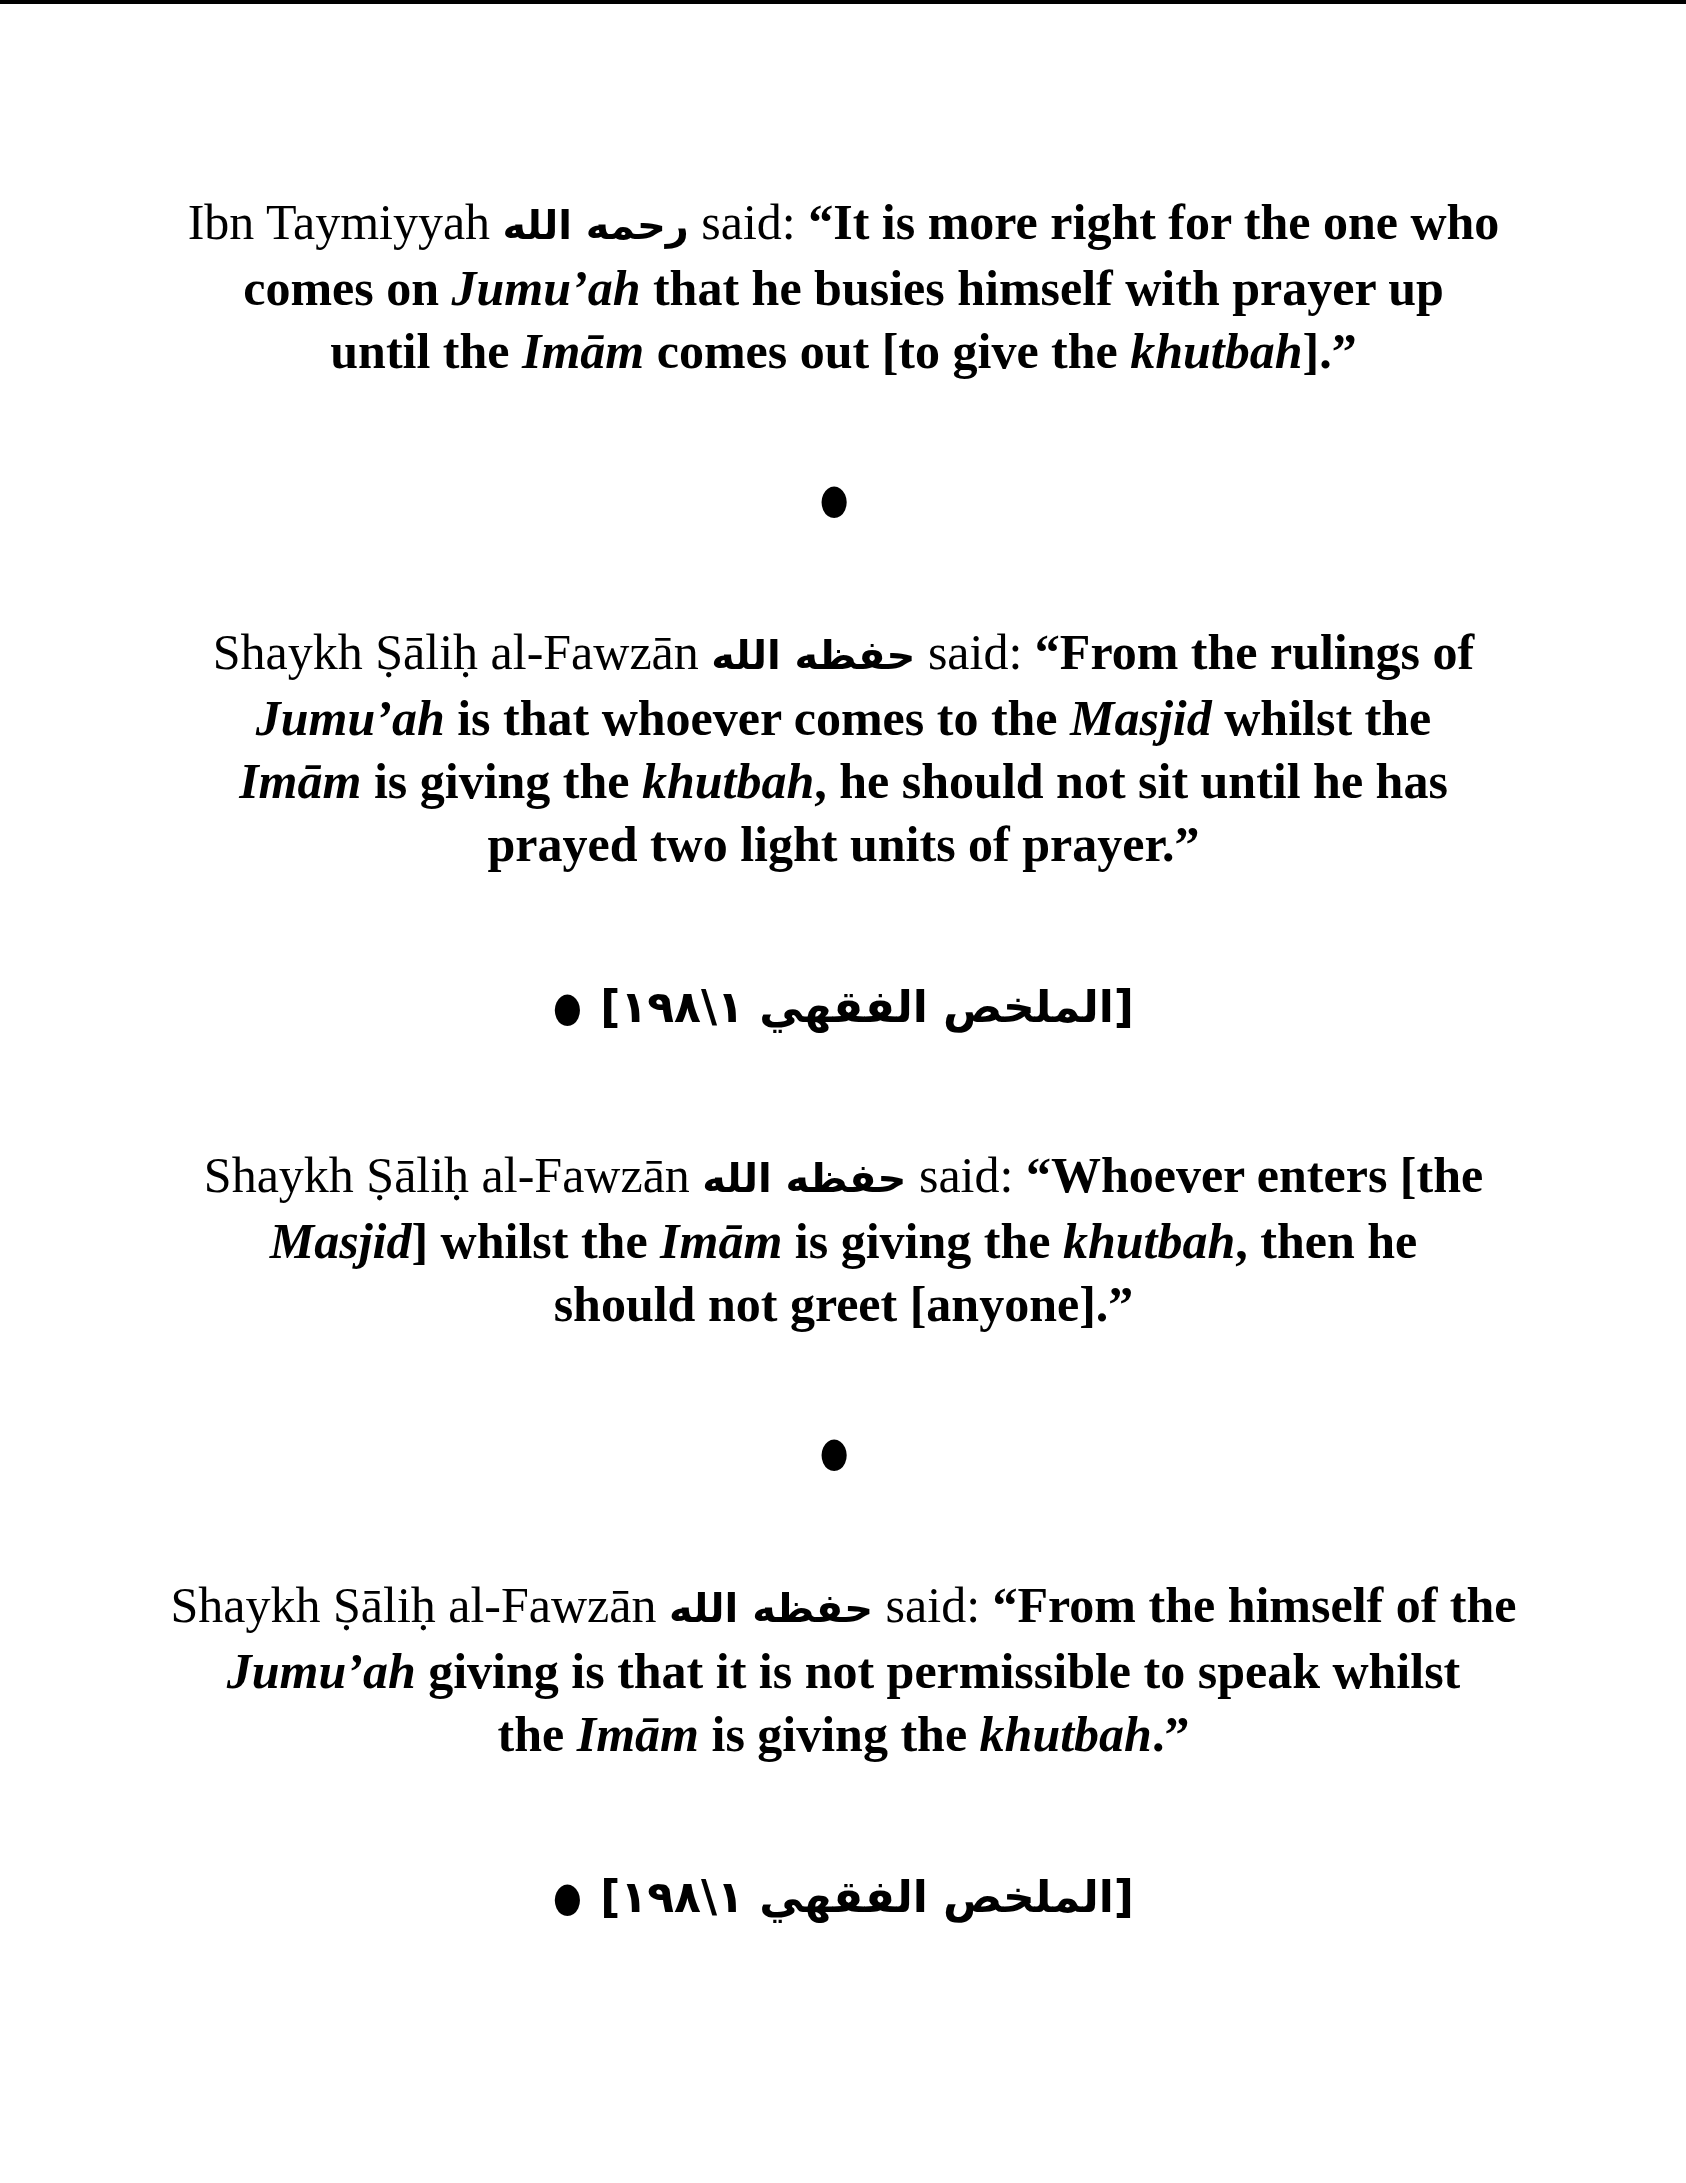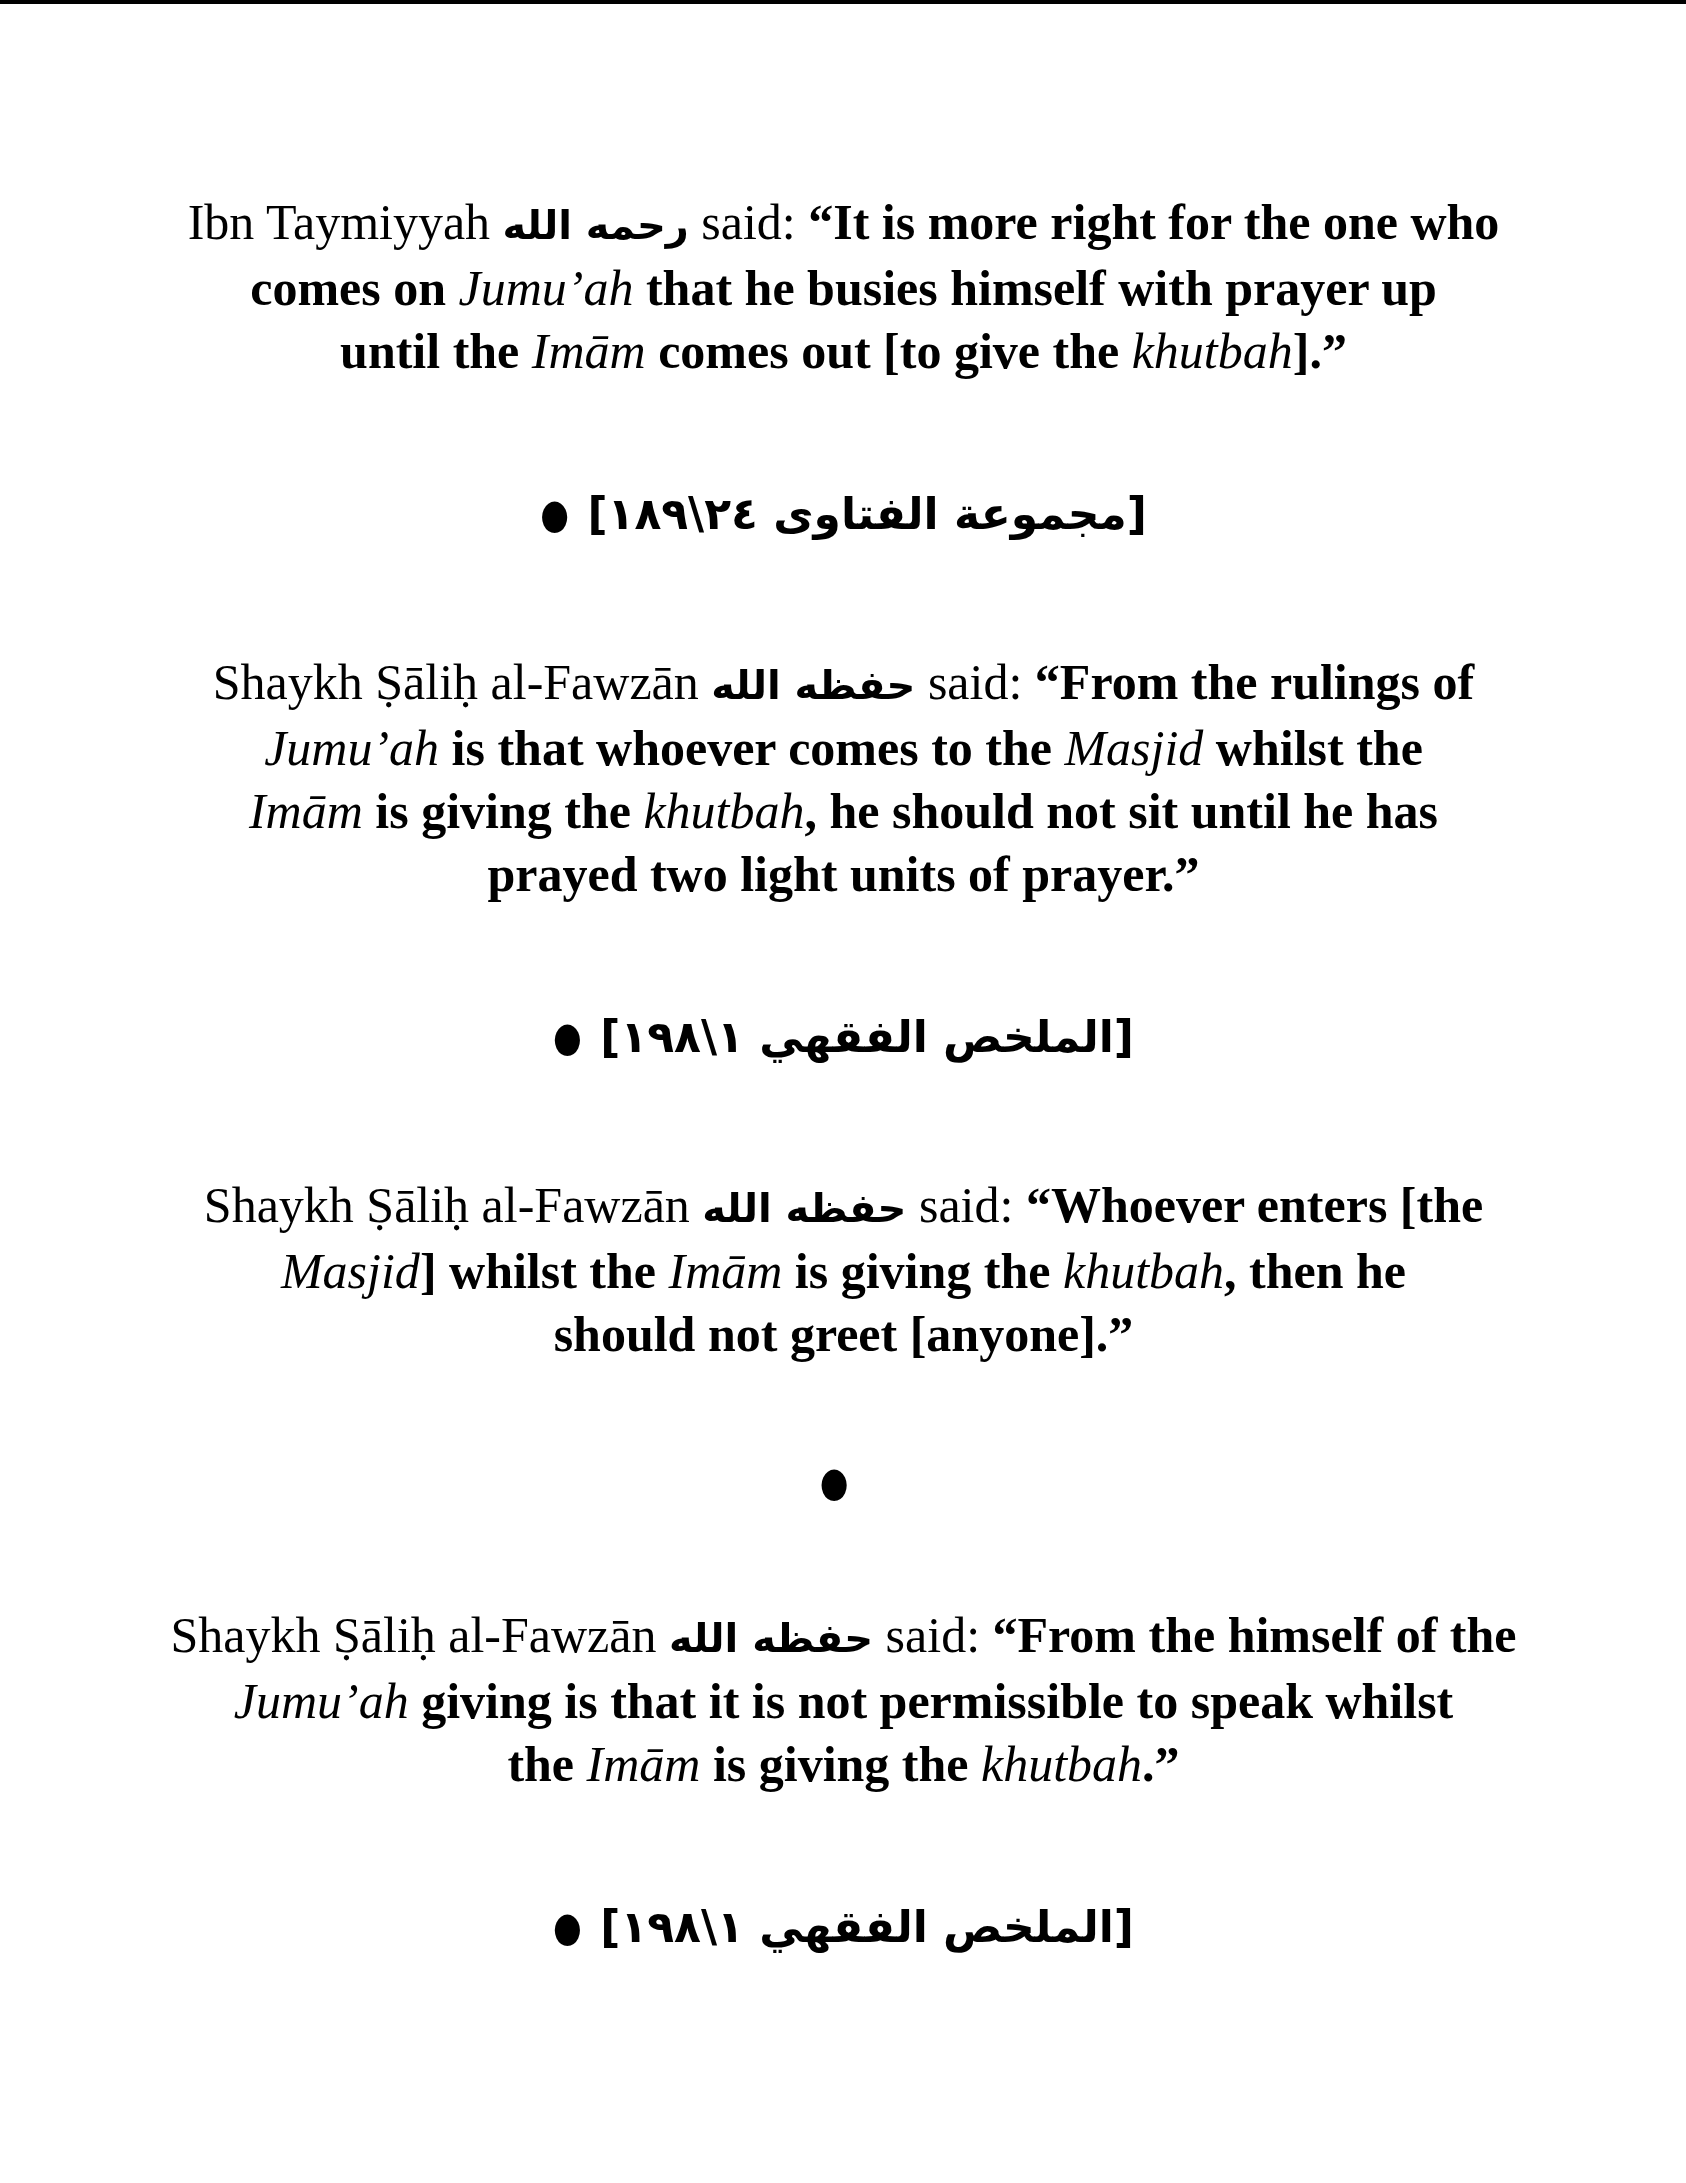--- a/index.html
+++ b/index.html
@@ -39,21 +39,21 @@
   }
   .quote-line {
     display: flex;
     justify-content: center;
   }
   .line-inner {
     white-space: nowrap;
   }
   .seg-n  { font-weight: 400; }
   .seg-b  { font-weight: 700; }
-  .seg-bi { font-weight: 400; font-style: italic; }
+  .seg-bi { font-weight: 700; font-style: italic; }
   .seg-ar {
     font-family: "DejaVu Sans", sans-serif;
     font-weight: 700;
     font-size: 0.8em;
   }
   .citation {
     margin: 99px 0 0 0;
     display: flex;
     justify-content: center;
     align-items: center;
@@ -87,21 +87,20 @@
         </div>
         <div class="quote-line">
           <span class="line-inner"><span class="seg-b">comes on </span><span class="seg-bi">Jumu’ah</span><span class="seg-b"> that he busies himself with prayer up</span></span>
         </div>
         <div class="quote-line">
           <span class="line-inner"><span class="seg-b">until the </span><span class="seg-bi">Imām</span><span class="seg-b"> comes out [to give the </span><span class="seg-bi">khutbah</span><span class="seg-b">].”</span></span>
         </div>
       </div>
       <div class="citation">
         <span class="cite-bullet">●</span>
-        <span class="cite-text" dir="rtl" lang="ar">[مجموعة الفتاوى ٢٤\١٨٩]</span>
       </div>
       <div class="quote-para">
         <div class="quote-line">
           <span class="line-inner"><span class="seg-n">Shaykh Ṣāliḥ al-Fawzān </span><span class="seg-ar" dir="rtl" lang="ar">حفظه الله</span><span class="seg-n"> said: </span><span class="seg-b">“From the rulings of</span></span>
         </div>
         <div class="quote-line">
           <span class="line-inner"><span class="seg-bi">Jumu’ah</span><span class="seg-b"> is that whoever comes to the </span><span class="seg-bi">Masjid</span><span class="seg-b"> whilst the</span></span>
         </div>
         <div class="quote-line">
           <span class="line-inner"><span class="seg-bi">Imām</span><span class="seg-b"> is giving the </span><span class="seg-bi">khutbah</span><span class="seg-b">, he should not sit until he has</span></span>

